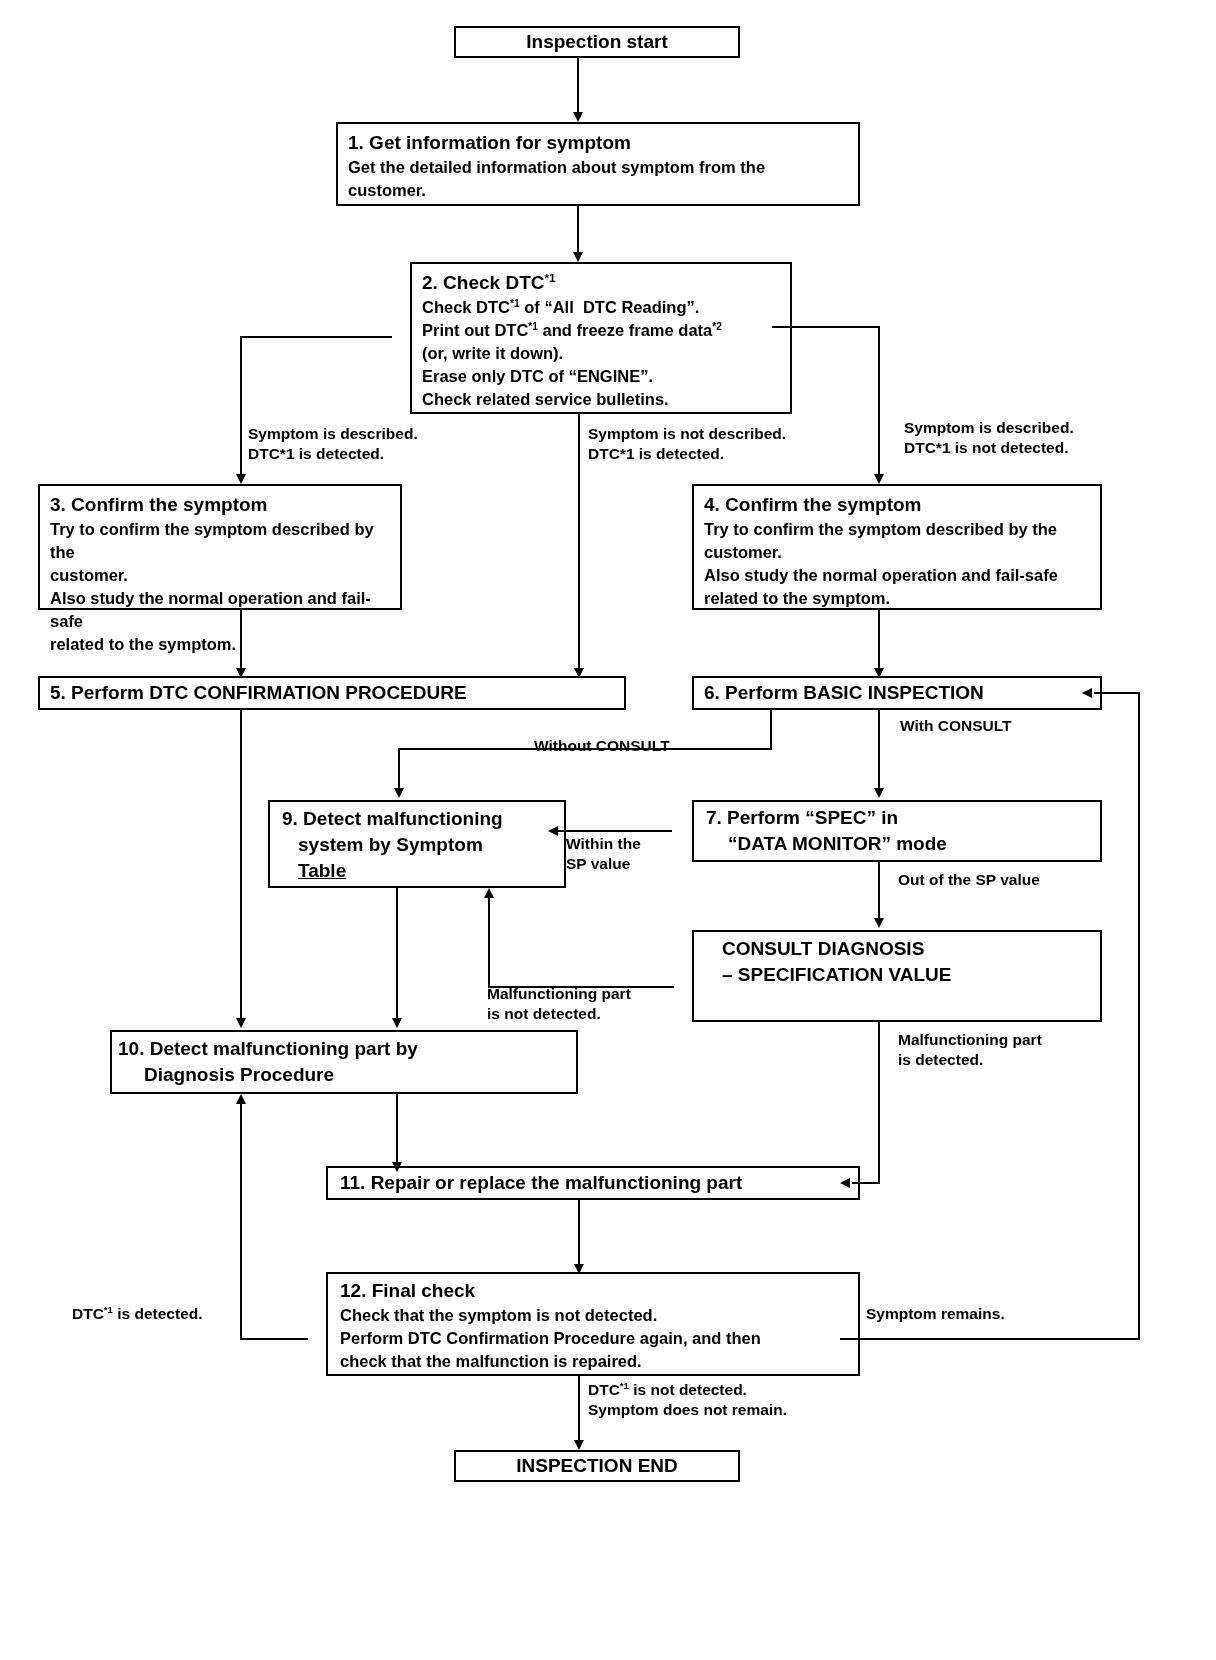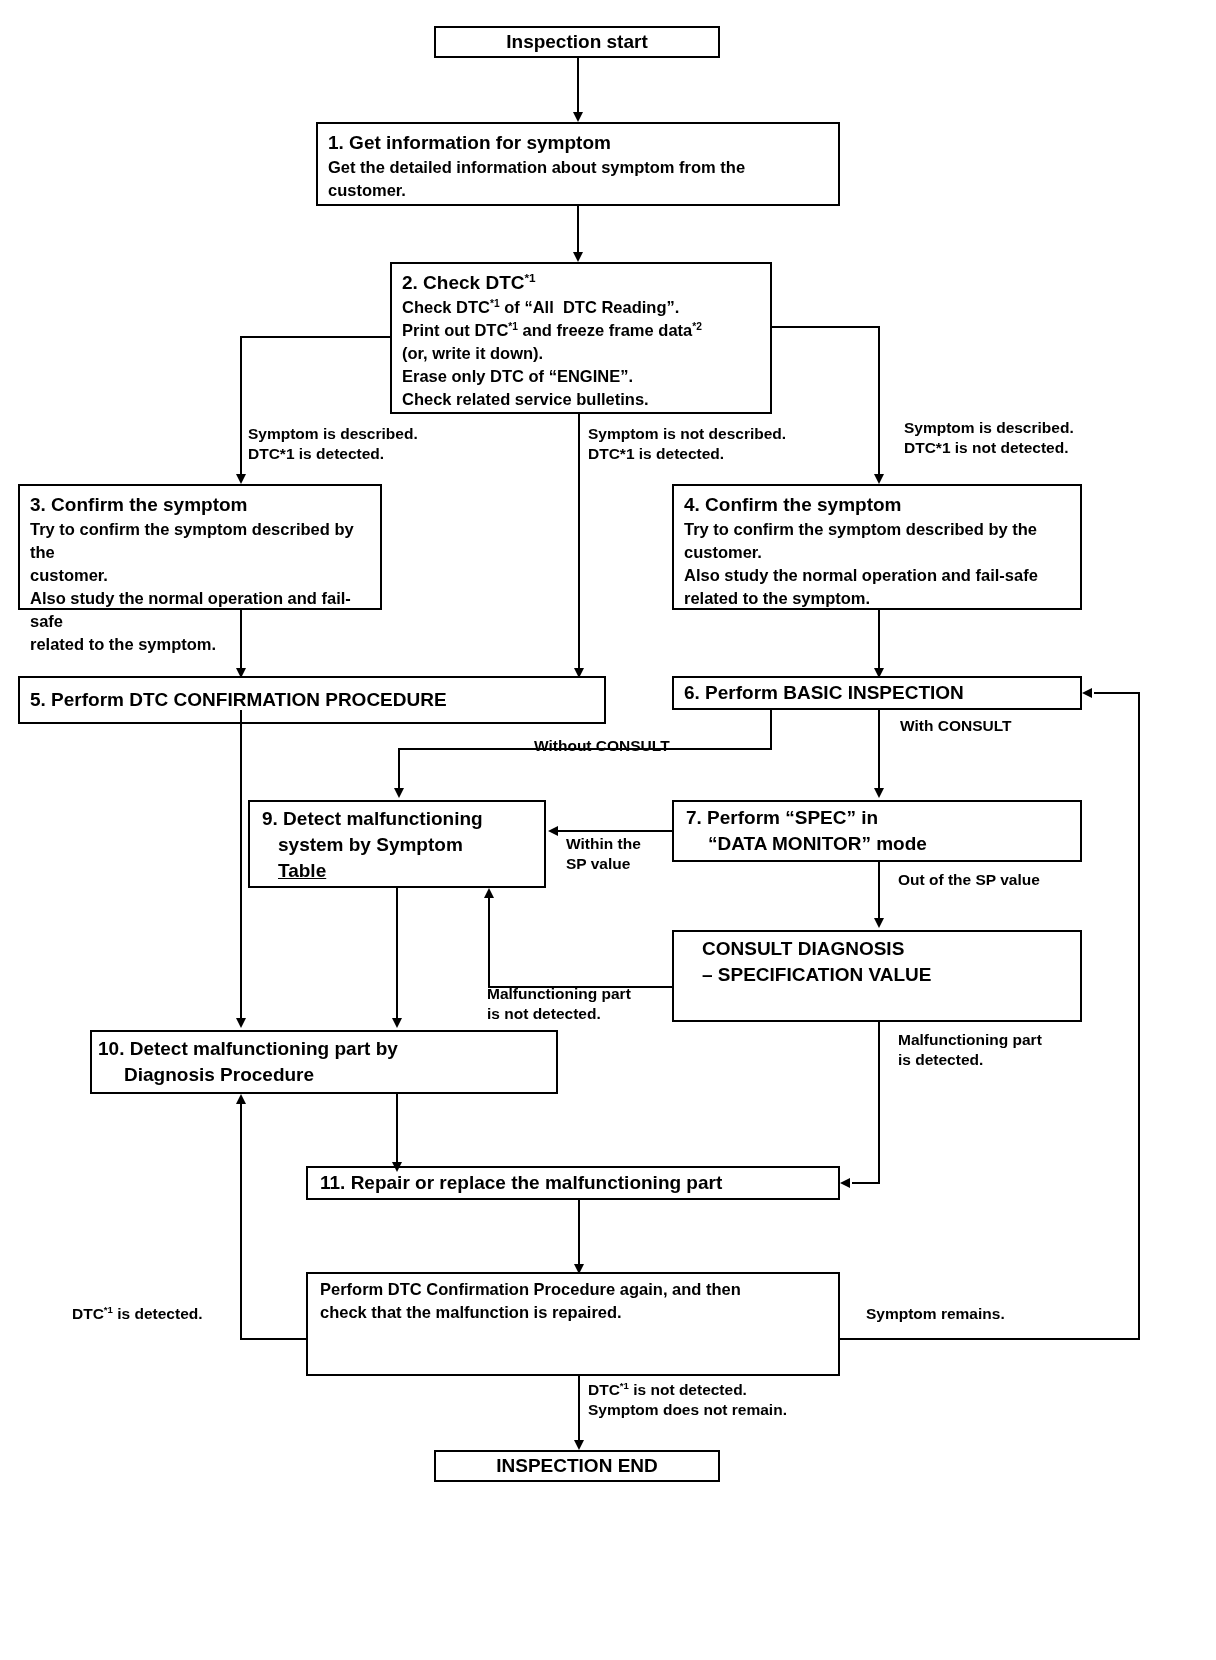--- a/index.html
+++ b/index.html
@@ -2,21 +2,21 @@
 <html><head>
 <meta charset="utf-8">
 <style>
   html,body{margin:0;padding:0;background:#ffffff;}
   body{font-family:"Liberation Sans", sans-serif;color:#000;}
   #page{position:relative;width:1216px;height:1660px;overflow:hidden;background:#fff;}
 
   .box{position:absolute;border:2px solid #000;background:#fff;box-sizing:border-box;}
 
   
-  .box{padding:6px 10px;}
+  .box{padding:6px 10px;margin-left:20px;}
   .t-lg{font-size:19px;line-height:26px;font-weight:bold;}
   .t-bd{font-size:16.5px;line-height:23px;font-weight:bold;}
 
   .center{text-align:center;}
 
   
   .lbl{position:absolute;font-size:15.5px;line-height:20px;font-weight:bold;white-space:pre;color:#000;}
 
   
   .ln{position:absolute;background:#000;}
@@ -64,21 +64,21 @@
   </div>
 
   <div class="box" style="left:672px;top:484px;width:410px;height:126px;">
     <div class="t-lg">4. Confirm the symptom</div>
     <div class="t-bd">Try to confirm the symptom described by the</div>
     <div class="t-bd">customer.</div>
     <div class="t-bd">Also study the normal operation and fail-safe</div>
     <div class="t-bd">related to the symptom.</div>
   </div>
 
-  <div class="box" style="left:18px;top:676px;width:588px;height:48px;padding:0 10px;display:flex;align-items:center;">
+  <div class="box" style="left:18px;top:676px;width:588px;height:34px;padding:0 10px;display:flex;align-items:center;">
     <span class="t-lg">5. Perform DTC CONFIRMATION PROCEDURE</span>
   </div>
 
   <div class="box" style="left:672px;top:676px;width:410px;height:34px;padding:0 10px;display:flex;align-items:center;">
     <span class="t-lg">6. Perform BASIC INSPECTION</span>
   </div>
 
   <div class="box" style="left:672px;top:800px;width:410px;height:62px;padding:3px 12px;">
     <div class="t-lg">7. Perform “SPEC” in</div>
     <div class="t-lg" style="padding-left:22px;">“DATA MONITOR” mode</div>
@@ -98,20 +98,22 @@
   <div class="box" style="left:90px;top:1030px;width:468px;height:64px;padding:4px 6px;">
     <div class="t-lg">10. Detect malfunctioning part by</div>
     <div class="t-lg" style="padding-left:26px;">Diagnosis Procedure</div>
   </div>
 
   <div class="box" style="left:306px;top:1166px;width:534px;height:34px;padding:0 12px;display:flex;align-items:center;">
     <span class="t-lg">11. Repair or replace the malfunctioning part</span>
   </div>
 
   <div class="box" style="left:306px;top:1272px;width:534px;height:104px;padding:4px 12px;">
+    <div class="t-lg">12. Final check</div>
+    <div class="t-bd">Check that the symptom is not detected.</div>
     <div class="t-bd">Perform DTC Confirmation Procedure again, and then</div>
     <div class="t-bd">check that the malfunction is repaired.</div>
   </div>
 
   <div class="box center" style="left:434px;top:1450px;width:286px;height:32px;padding:0;display:flex;align-items:center;justify-content:center;">
     <span class="t-lg">INSPECTION END</span>
   </div>
 
   <div class="ln v" style="left:577px;top:58px;height:56px;"></div>
   <div class="ar ar-d" style="left:573px;top:112px;"></div>

